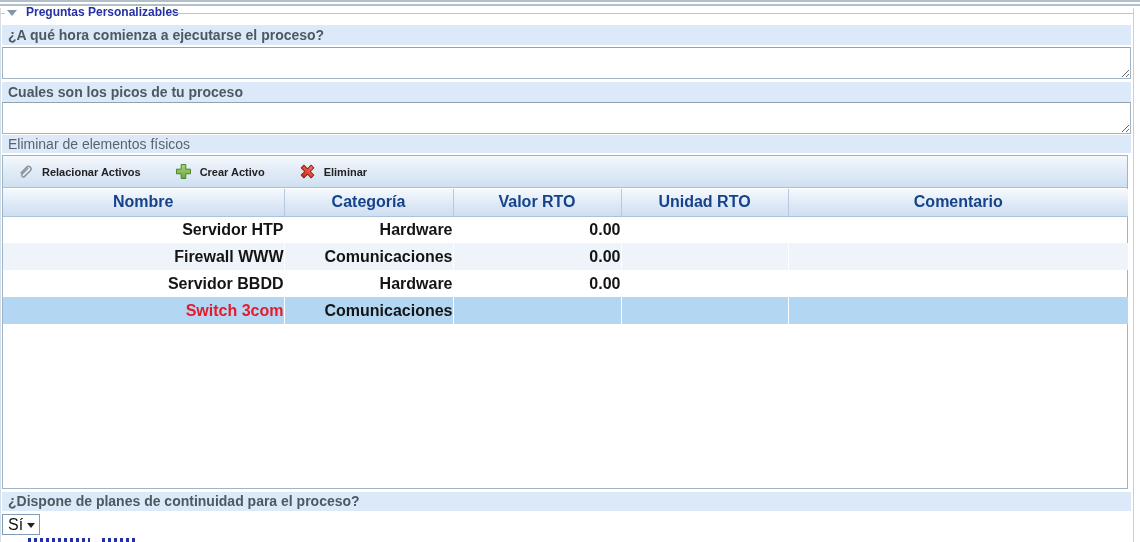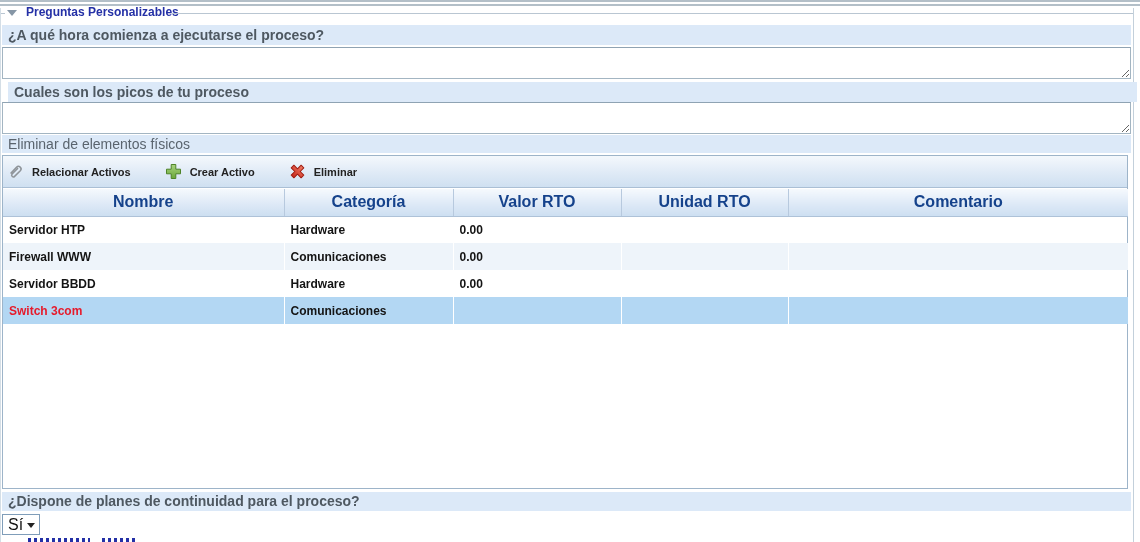--- a/index.html
+++ b/index.html
@@ -31,33 +31,33 @@
 
   textarea.answer { position:absolute; left:2px; width:1129px; height:32px;
     border:1px solid #a3b5c2; border-top-color:#8fa3b3; background:#fff; resize:both;
     font-family:"Liberation Sans", sans-serif; font-size:11px; color:#222; outline:none; }
 
   
   .grid { position:absolute; left:2px; top:155px; width:1126px; height:334px;
     border:1px solid #9db4c9; background:#fff; }
   .toolbar { position:absolute; left:0; top:0; width:100%; height:32px;
     background:linear-gradient(#f4f8fc, #dfeaf6 55%, #cfe0f1);
-    border-bottom:1px solid #aabfd5; display:flex; align-items:center; }
+    border-bottom:1px solid #aabfd5; display:flex; align-items:center; padding-left:10px; }
   .tb-btn { display:flex; align-items:center; gap:8px; margin-right:26px; cursor:pointer;
     font-size:11px; font-weight:bold; color:#222; padding:3px 4px; border-radius:3px; }
   .tb-btn .ico { width:17px; height:17px; display:inline-block; }
 
   table.assets { position:absolute; left:0; top:33px; width:1125px; border-collapse:collapse; table-layout:fixed; }
   table.assets th { height:27px; font-size:16px; font-weight:bold; color:#15428b; text-align:center;
     background:linear-gradient(#f5f9fd, #dce8f6 60%, #cddff1);
     border-right:1px solid #b7c9de; border-bottom:1px solid #aec2d8; cursor:pointer; }
   table.assets th:last-child { border-right:none; }
-  table.assets td { height:27px; font-size:12px; font-weight:bold; color:#141414;
+  table.assets td { height:27px; font-size:16px; font-weight:bold; color:#141414;
     padding-left:6px; border-right:1px solid rgba(255,255,255,0.85); white-space:nowrap;
-    overflow:hidden; cursor:default; }
+    overflow:hidden; cursor:default;text-align:right; }
   table.assets td:last-child { border-right:none; }
   tr.row-alt td { background:#eef4fa; }
   tr.row-selected td { background:#b3d7f3; }
   tr.row-selected td.name-red { color:#e61a2b;margin-left:11px; }
 
   
   .sel-box { position:absolute; left:2px; top:514px; width:38px; height:21px; background:#fff;
     border:1px solid #7f9db9; font-size:16px; color:#111; line-height:19px; padding-left:5px;
     cursor:pointer; }
   .sel-box .caret { position:absolute; right:4px; top:8px; width:0; height:0;
@@ -83,21 +83,21 @@
     <span class="legend-text">Preguntas Personalizables</span>
     <div class="legend-line-left"></div>
     <div class="legend-line-right"></div>
   </div>
   <div class="fs-border-left"></div>
   <div class="fs-border-right"></div>
 
   <div class="qlabel" style="top:25px;">¿A qué hora comienza a ejecutarse el proceso?</div>
   <textarea class="answer" style="top: 47px;"></textarea>
 
-  <div class="qlabel" style="top:82px;margin-left:6px;">Cuales son los picos de tu proceso</div>
+  <div class="qlabel" style="top:82px;">Cuales son los picos de tu proceso</div>
   <textarea class="answer" style="top: 102px;"></textarea>
 
   <div class="qlabel normal" style="top:135px; height:18px; line-height:18px;">Eliminar de elementos físicos</div>
 
   <div class="grid">
     <div class="toolbar">
 
       <div class="tb-btn">
         <span class="ico">
           <svg width="17" height="17" viewBox="0 0 17 17">

